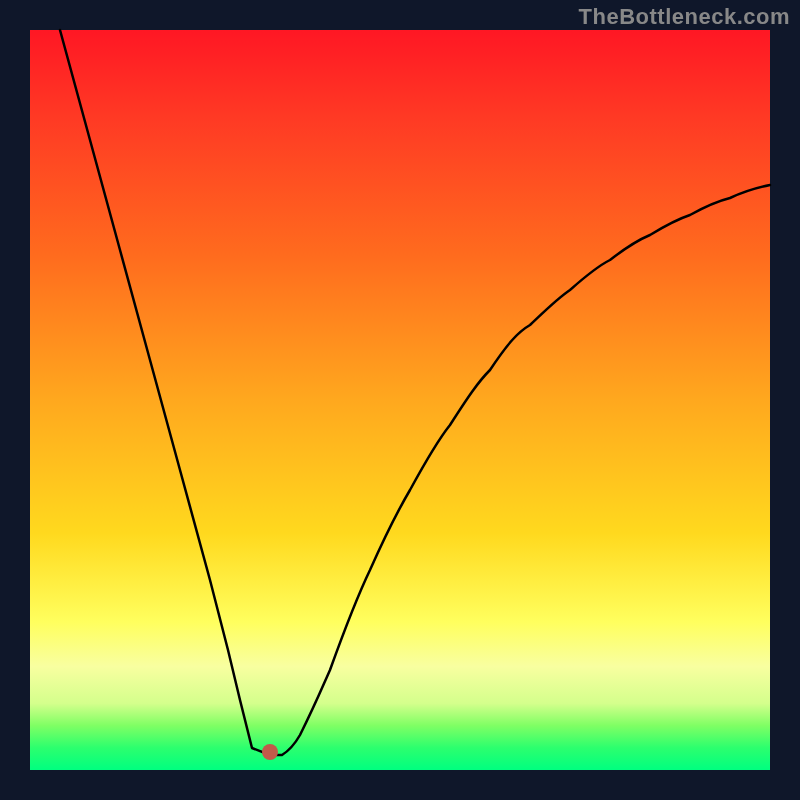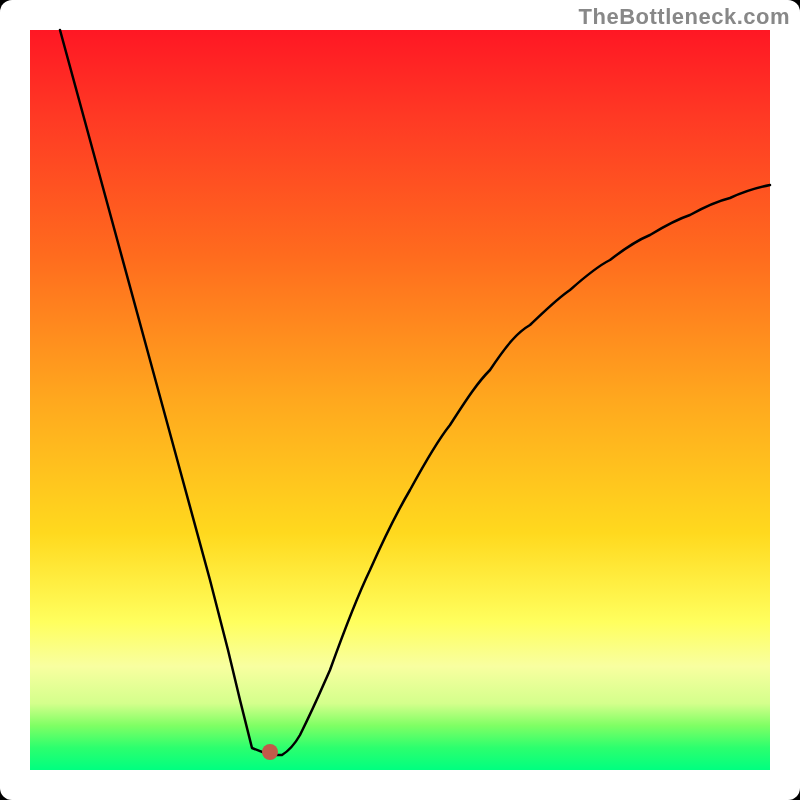--- a/index.html
+++ b/index.html
@@ -8,22 +8,21 @@
     width: 800px;
     height: 800px;
     background: #000;
     font-family: Arial, Helvetica, sans-serif;
     overflow: hidden;
   }
   .frame {
     position: relative;
     width: 800px;
     height: 800px;
-    background: #ffffff;
-    border-radius: 12px;
+    background: #0f172a;
   }
   .plot-area {
     position: absolute;
     left: 30px;
     top: 30px;
     width: 740px;
     height: 740px;
     
     background: linear-gradient(
       to bottom,

